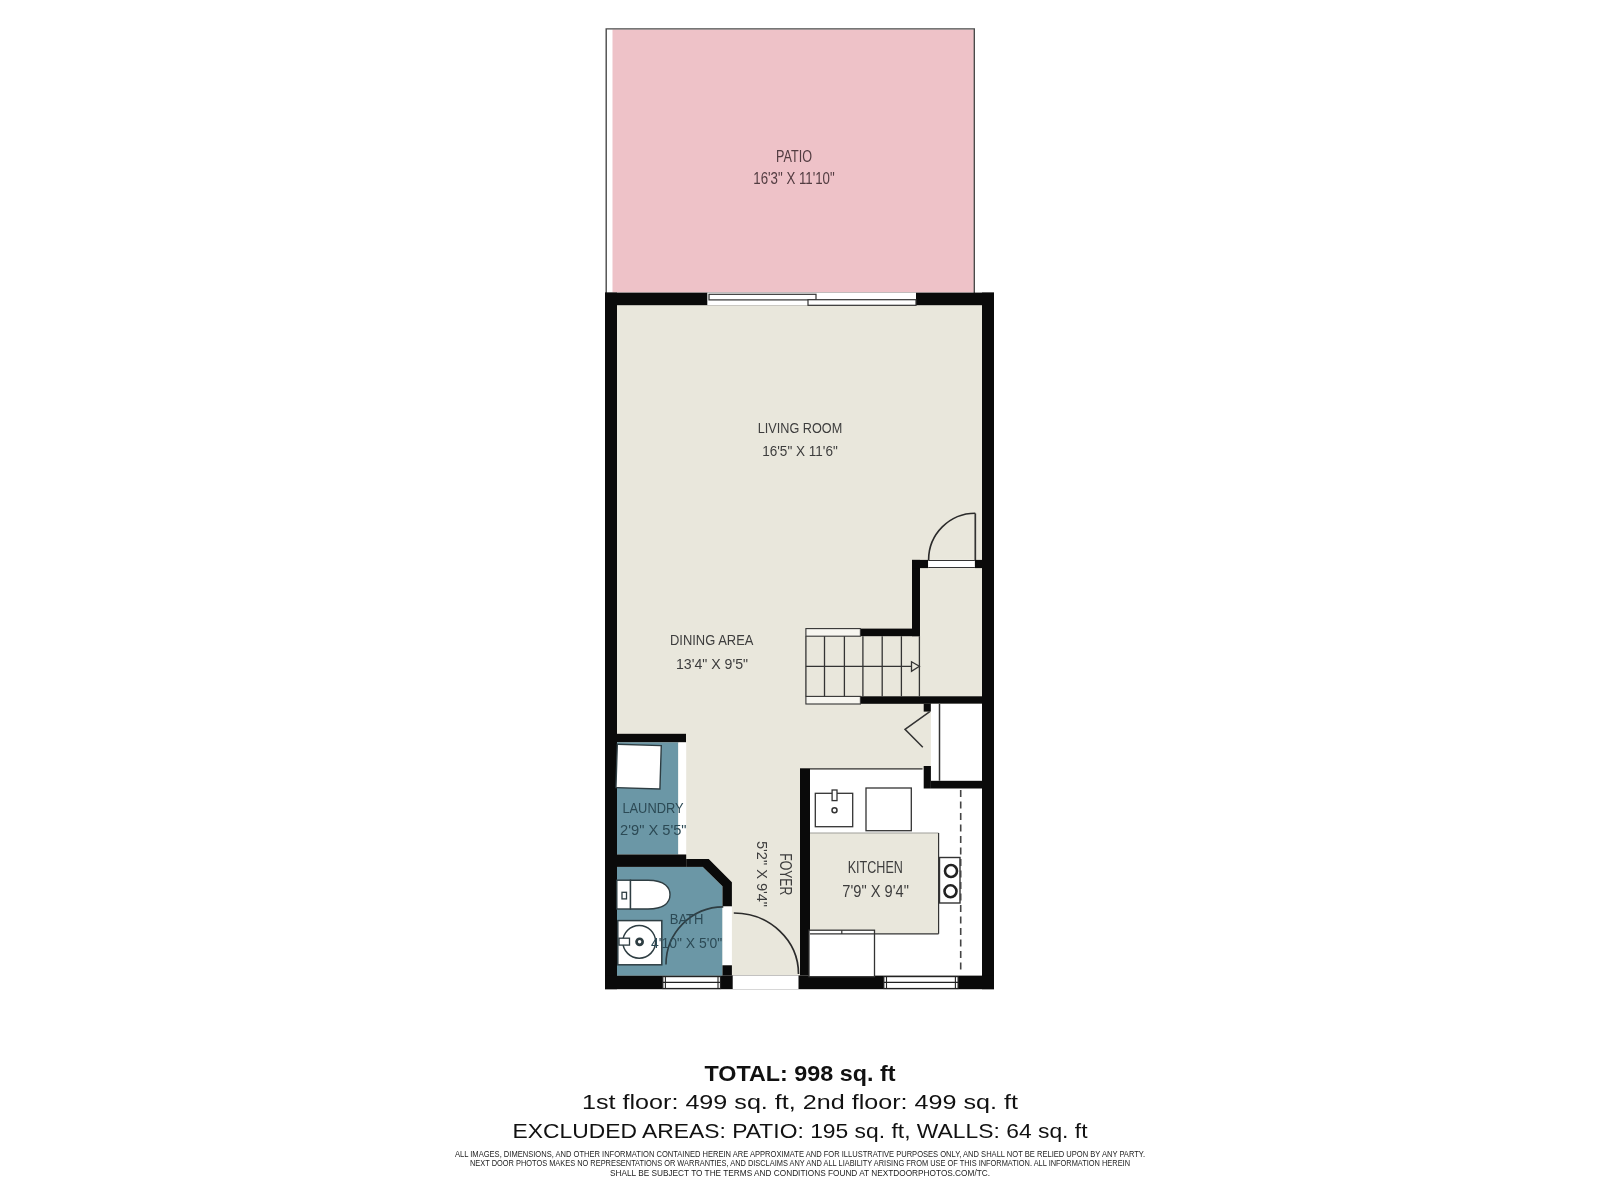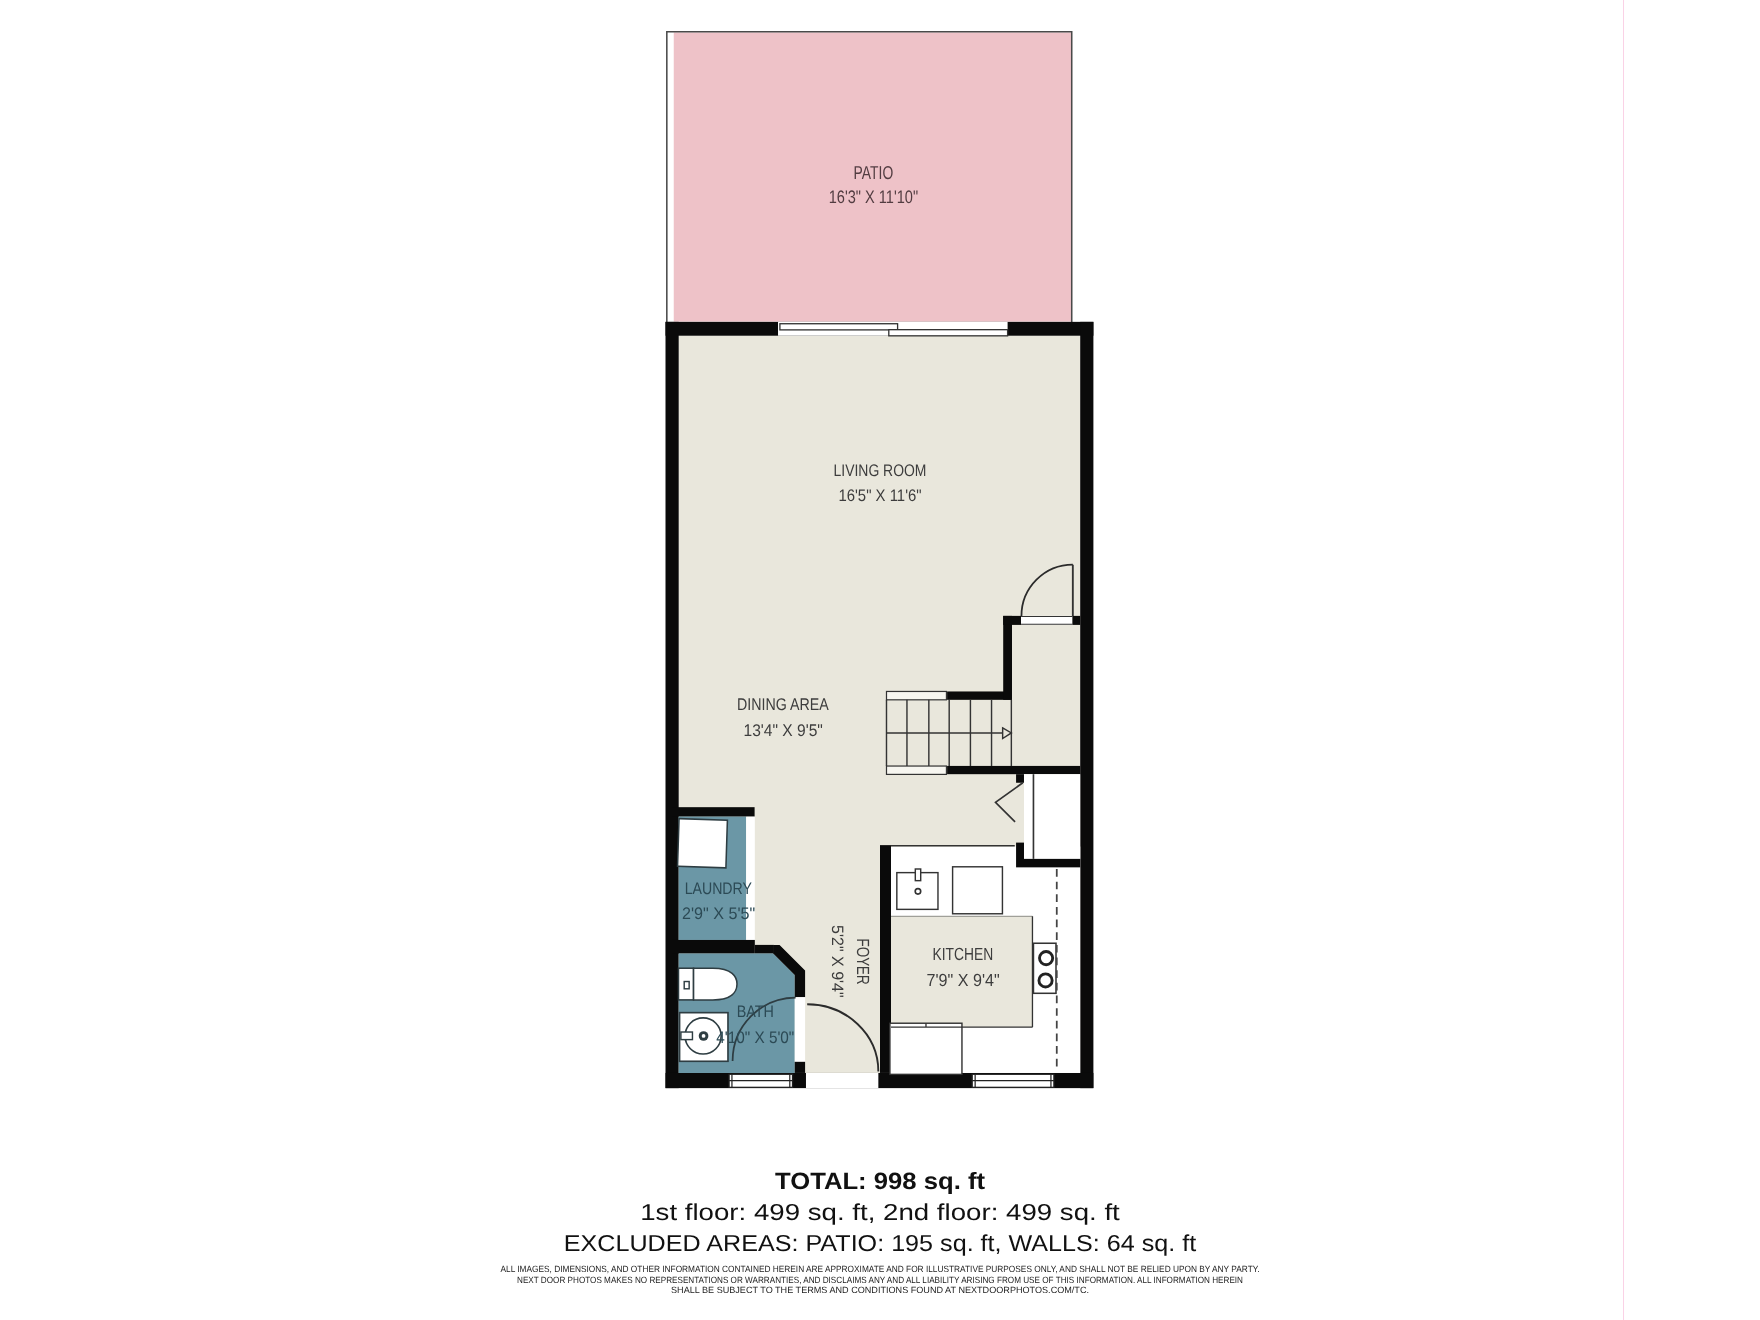--- a/index.html
+++ b/index.html
@@ -1,16 +1,16 @@
 <!DOCTYPE html>
 <html><head>
 <meta charset="utf-8">
 <style>
   html,body{margin:0;padding:0;background:#ffffff;}
-  #page{position:relative;width:1476px;height:1200px;background:#ec4899;overflow:hidden;}
+  #page{position:relative;width:1600px;height:1200px;background:#ec4899;overflow:hidden;}
   svg{display:block;}
   text{font-family:"Liberation Sans",sans-serif;}
 </style>
 </head>
 <body>
 <div id="page">
 <svg width="1600" height="1200" viewBox="0 0 1600 1200">
   <rect x="0" y="0" width="1600" height="1200" fill="#ffffff"></rect>
 
   <rect x="612.5" y="29.5" width="361.3" height="262.9" fill="#eec2c8"></rect>

